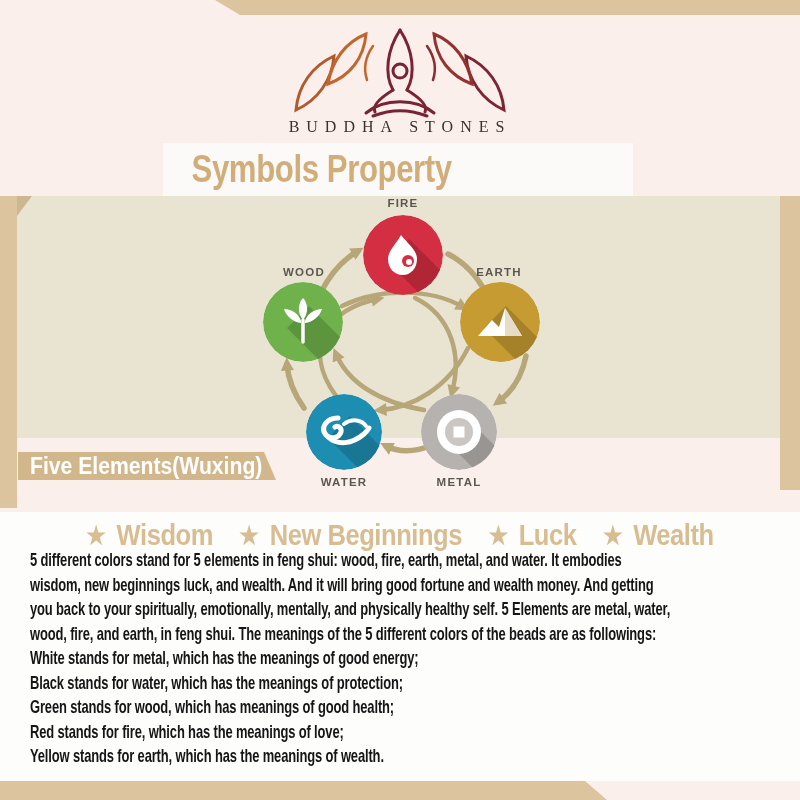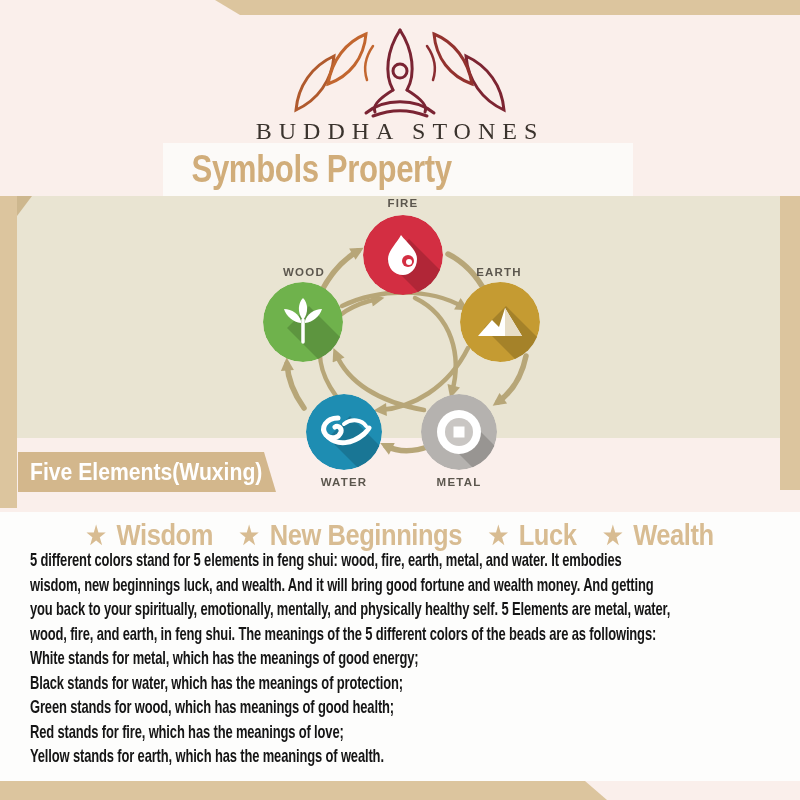--- a/index.html
+++ b/index.html
@@ -6,41 +6,41 @@
   body { width:800px; height:800px; font-family:"Liberation Sans",sans-serif; }
   #stage { position:relative; width:800px; height:800px; background:#faefeb; overflow:hidden; }
 
   .ribbon-top { position:absolute; left:215px; top:0; width:585px; height:15px;
     background:#dcc59e; clip-path:polygon(0 0,100% 0,100% 100%,25px 100%); }
   .ribbon-bottom { position:absolute; left:0; top:781px; width:612px; height:19px;
     background:#dcc59e; clip-path:polygon(0 0,585px 0,607px 100%,0 100%); }
 
   .logo { position:absolute; top:22px; left:0; width:800px; text-align:center; }
   .logo svg { display:block; margin:0 auto; }
-  .brand-name { font-family:"Liberation Serif",serif; font-size:24px; letter-spacing:7px;
+  .brand-name { font-family:"Liberation Serif",serif; font-size:16px; letter-spacing:7px;
     color:#3a332d; margin-top:0; }
 
   .title-banner { position:absolute; left:163px; top:143px; width:470px; height:53px;
     background:#fcfaf8; display:flex; align-items:center; justify-content:flex-start; }
   .page-title { font-size:38px; font-weight:bold; color:#d1ad7a; letter-spacing:-0.5px;
     transform:scaleX(0.82); white-space:nowrap; }
 
   .band { position:absolute; left:0; top:196px; width:800px; height:242px; background:#e9e4d2; }
   .strip-left  { position:absolute; left:0;   top:196px; width:17px; height:312px; background:#dcc59e; }
   .strip-right { position:absolute; left:780px; top:196px; width:20px; height:294px; background:#dcc59e; }
   .bevel { position:absolute; left:17px; top:196px; width:15px; height:20px;
     background:#cdb78e; clip-path:polygon(0 0,100% 0,0 100%); }
 
   .el-label { font:700 11.5px "Liberation Sans",sans-serif; letter-spacing:1.2px; fill:#5c574e; }
   .wedge { fill:rgba(0,0,0,0.16); }
   .arrow { fill:none; marker-end:url(#ah); }
   .outer { stroke-width:5.5; }
   .inner { stroke-width:4.5; }
 
-  .badge { position:absolute; left:18px; top:452px; width:258px; height:40px;
+  .badge { position:absolute; left:18px; top:452px; width:258px; height:28px;
     background:#d3b78c; clip-path:polygon(0 0,246px 0,258px 100%,0 100%);
     display:flex; align-items:center; }
   .badge-label { color:#ffffff; font-weight:bold; font-size:23px; padding-left:13px;
     transform:scaleX(0.92); transform-origin:0 50%; white-space:nowrap; }
 
   .text-area { position:absolute; left:0; top:512px; width:800px; height:269px; background:#fdfdfc; }
   .keywords { display:flex; justify-content:center; align-items:center; gap:30px;
     height:38px; margin-top:4px; color:#d8bc92; font-weight:bold; transform:scaleX(0.88); }
   .keyword { display:flex; align-items:center; gap:12px; }
   .star { font-size:25px; line-height:1; }

